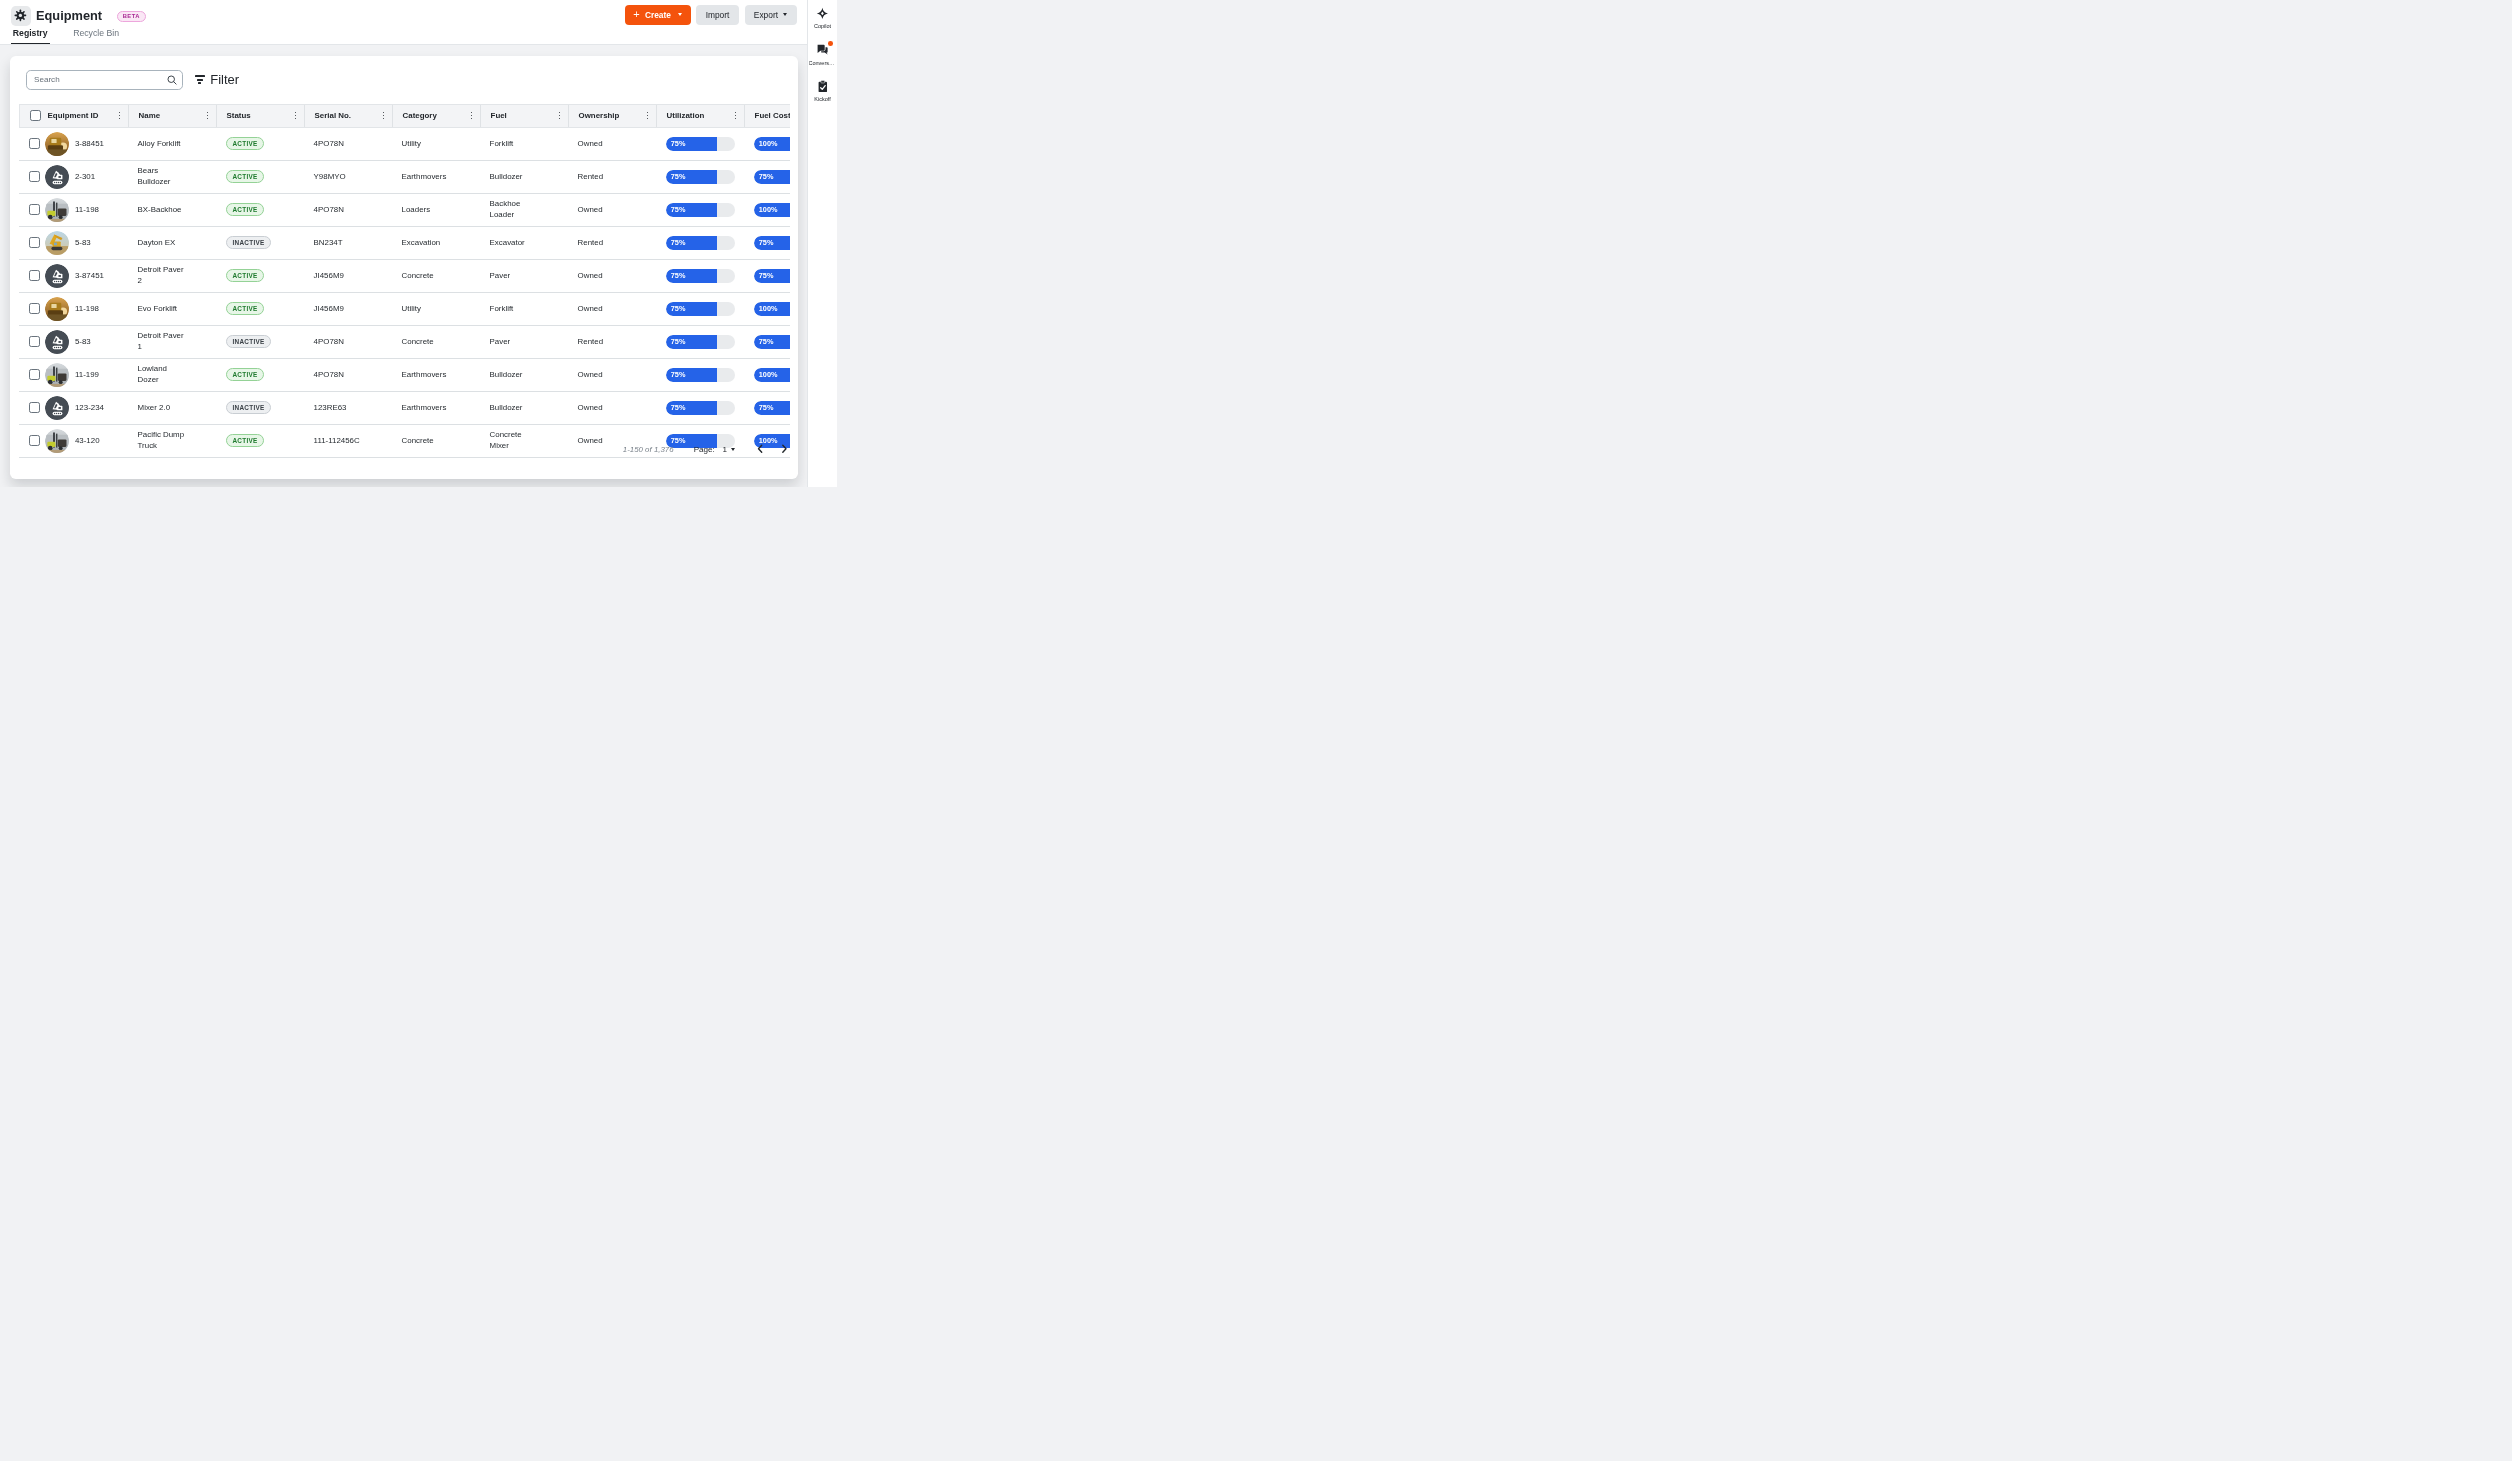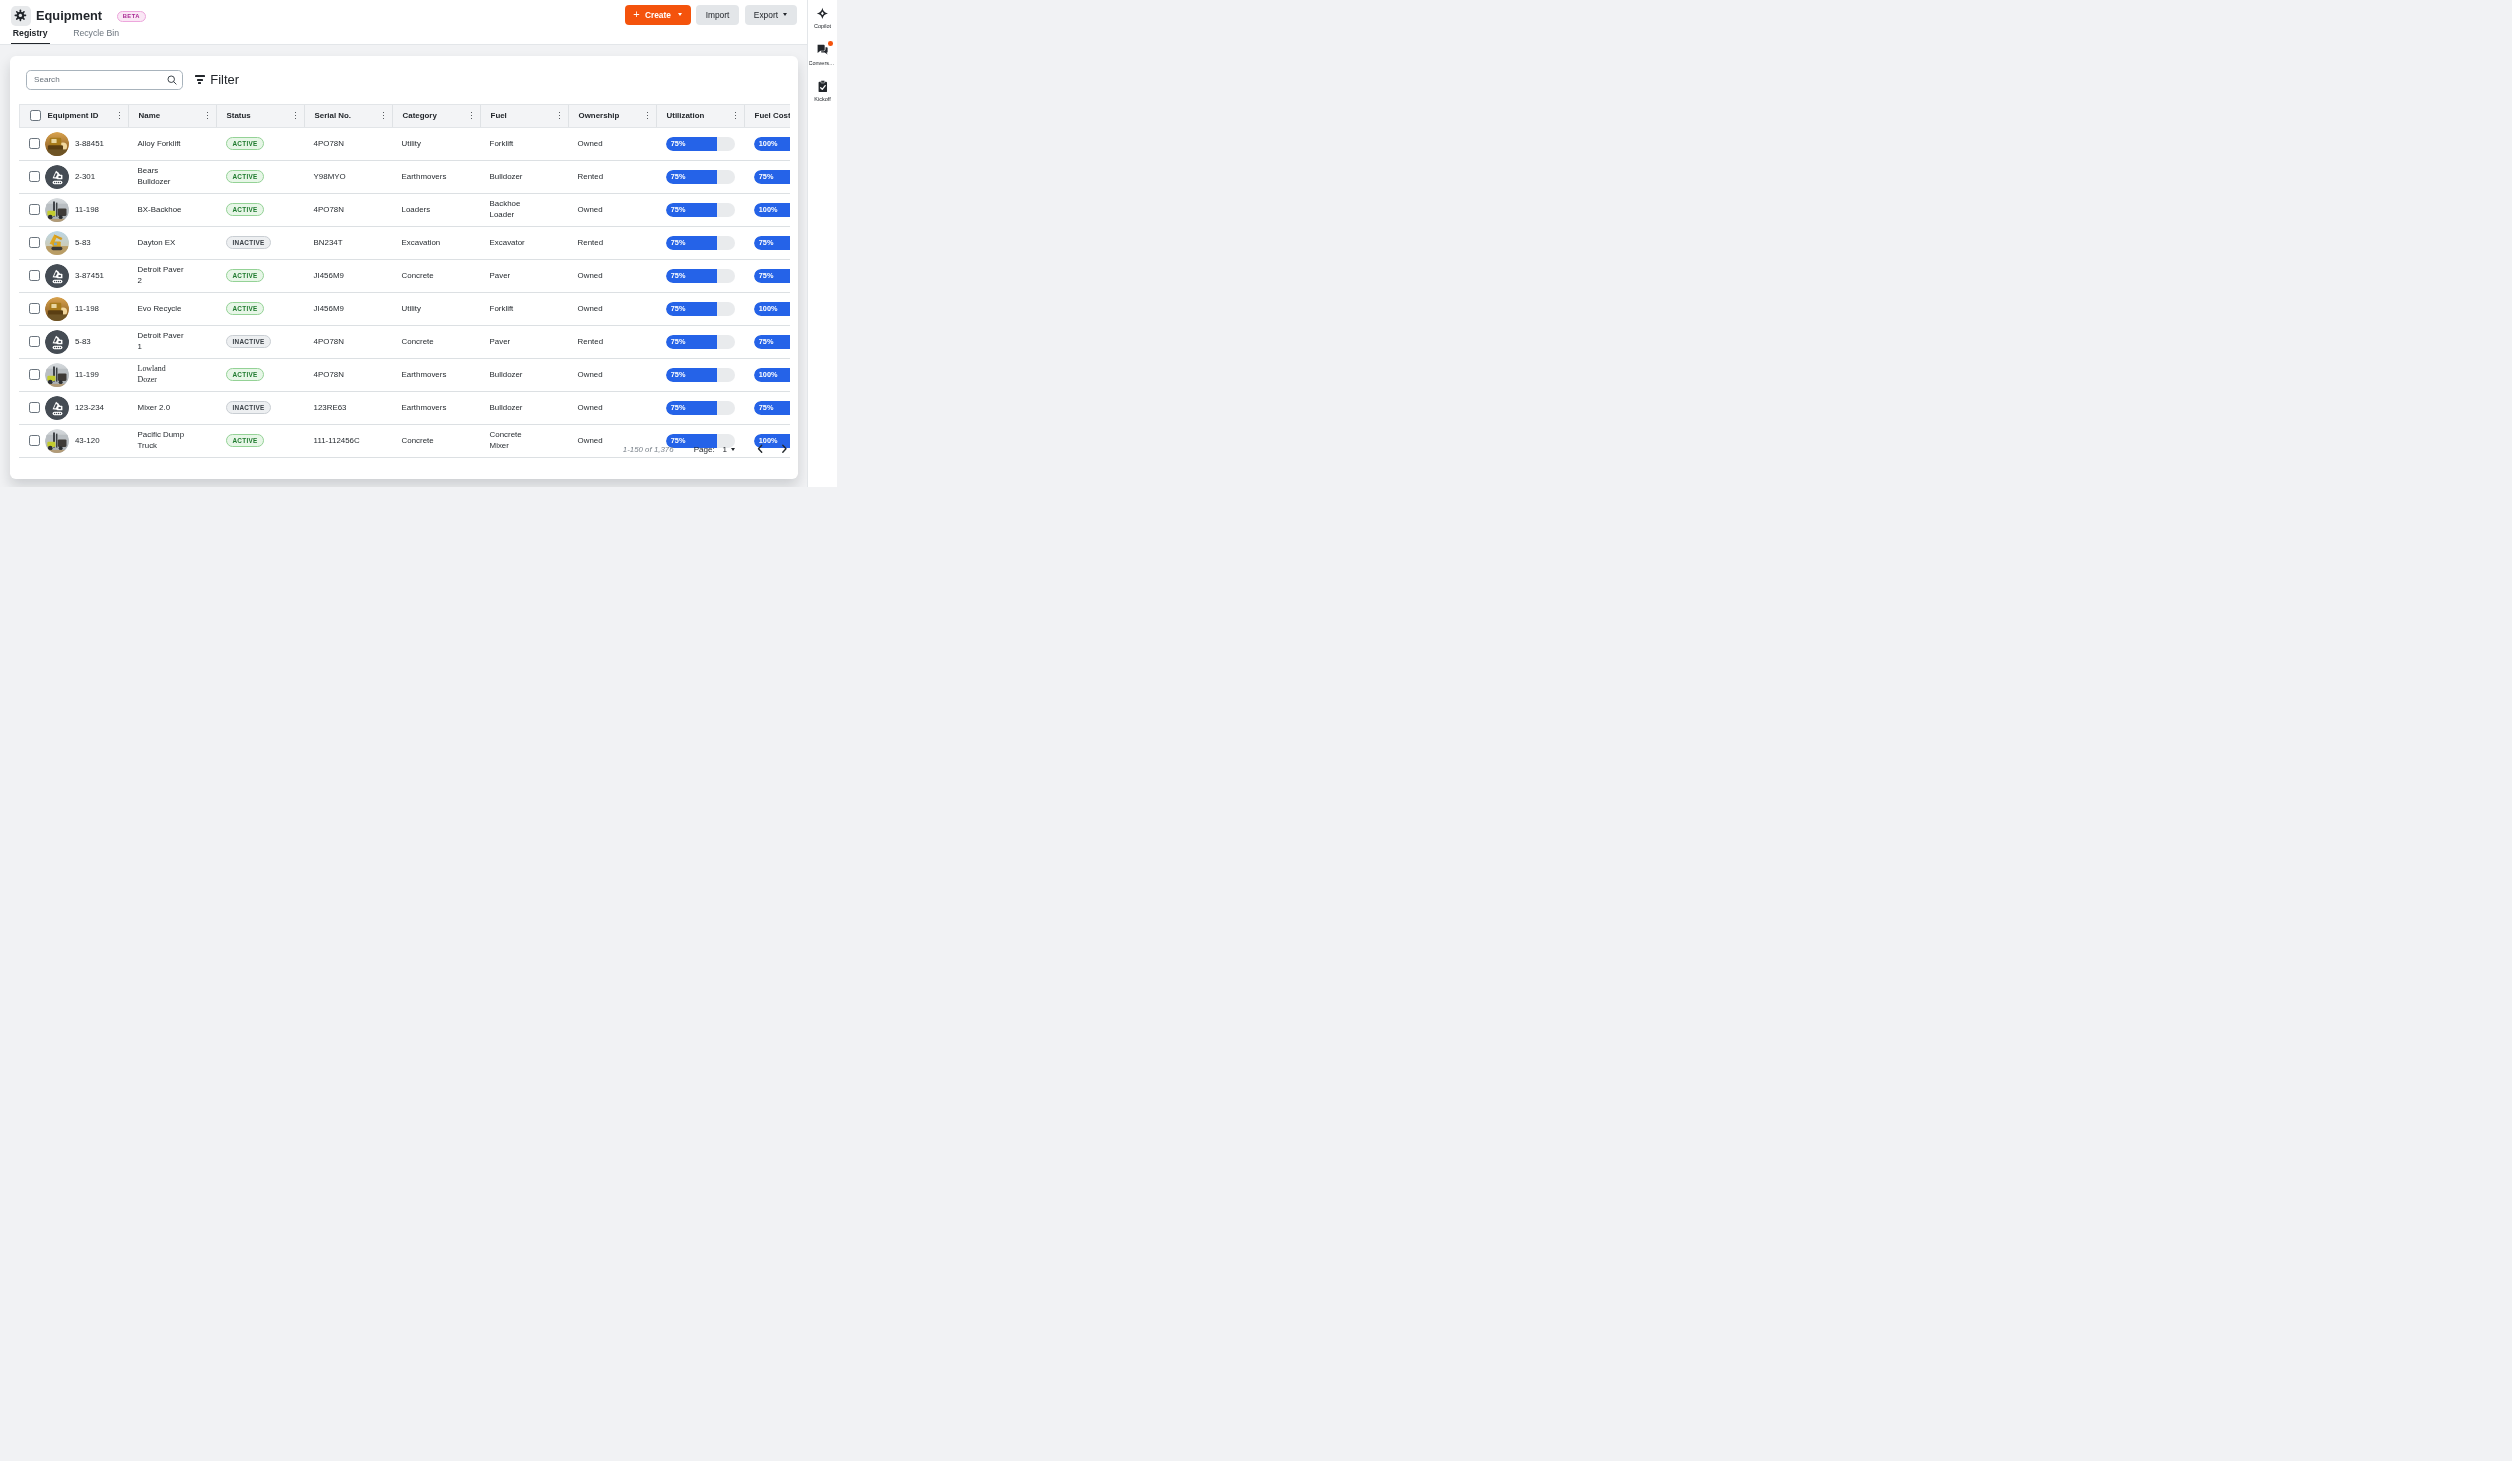--- a/index.html
+++ b/index.html
@@ -493,21 +493,21 @@
     <circle cx="21" cy="21" r="21" fill="url(#ga)"></circle>
     <circle cx="31" cy="25" r="7" fill="#FFE9B0" opacity=".85"></circle>
     <rect x="8" y="10" width="20" height="14" rx="2" fill="#A87B1B"></rect>
     <rect x="11" y="12" width="9" height="7" rx="1" fill="#E8D6A0"></rect>
     <rect x="5" y="23" width="26" height="9" rx="2" fill="#5A3E12"></rect>
     <rect x="4" y="30" width="34" height="12" fill="#6E5425"></rect>
   </svg>
                 </span>
                 <span class="id-text">11-198</span>
               </div>
-              <div class="td plain" style="width: 88px;">Evo Recycle</div>
+              <div class="td plain" style="width: 88px;">Evo Forklift</div>
               <div class="td" style="width: 88px;">
                 <span class="badge ACTIVE">ACTIVE</span>
               </div>
               <div class="td plain" style="width: 88px;">JI456M9</div>
               <div class="td plain" style="width: 88px;">Utility</div>
               <div class="td plain" style="width: 88px;">Forklift</div>
               <div class="td plain" style="width: 88px;">Owned</div>
               <div class="td" style="width: 88px;">
                 <div class="bar">
                   <div class="bar-fill" style="width: 75%;">
@@ -583,21 +583,21 @@
     <rect x="19" y="8" width="2.4" height="24" fill="#3A3E42"></rect>
     <rect x="4" y="22" width="14" height="9" rx="2" fill="#C3CC2F"></rect>
     <rect x="22" y="18" width="15" height="13" rx="2" fill="#3E3A36"></rect>
     <circle cx="9" cy="33" r="4" fill="#2A2D30"></circle>
                     <circle cx="27" cy="33" r="3.4" fill="#2A2D30"></circle>
     <rect x="2" y="36" width="38" height="6" fill="#B29B77"></rect>
   </svg>
                 </span>
                 <span class="id-text">11-199</span>
               </div>
-              <div class="td plain" style="width: 88px; font-family: Liberation Serif, serif;">Lowland
+              <div class="td plain" style="width: 88px;">Lowland
 Dozer</div>
               <div class="td" style="width: 88px;">
                 <span class="badge ACTIVE">ACTIVE</span>
               </div>
               <div class="td plain" style="width: 88px;">4PO78N</div>
               <div class="td plain" style="width: 88px;">Earthmovers</div>
               <div class="td plain" style="width: 88px;">Bulldozer</div>
               <div class="td plain" style="width: 88px;">Owned</div>
               <div class="td" style="width: 88px;">
                 <div class="bar">

